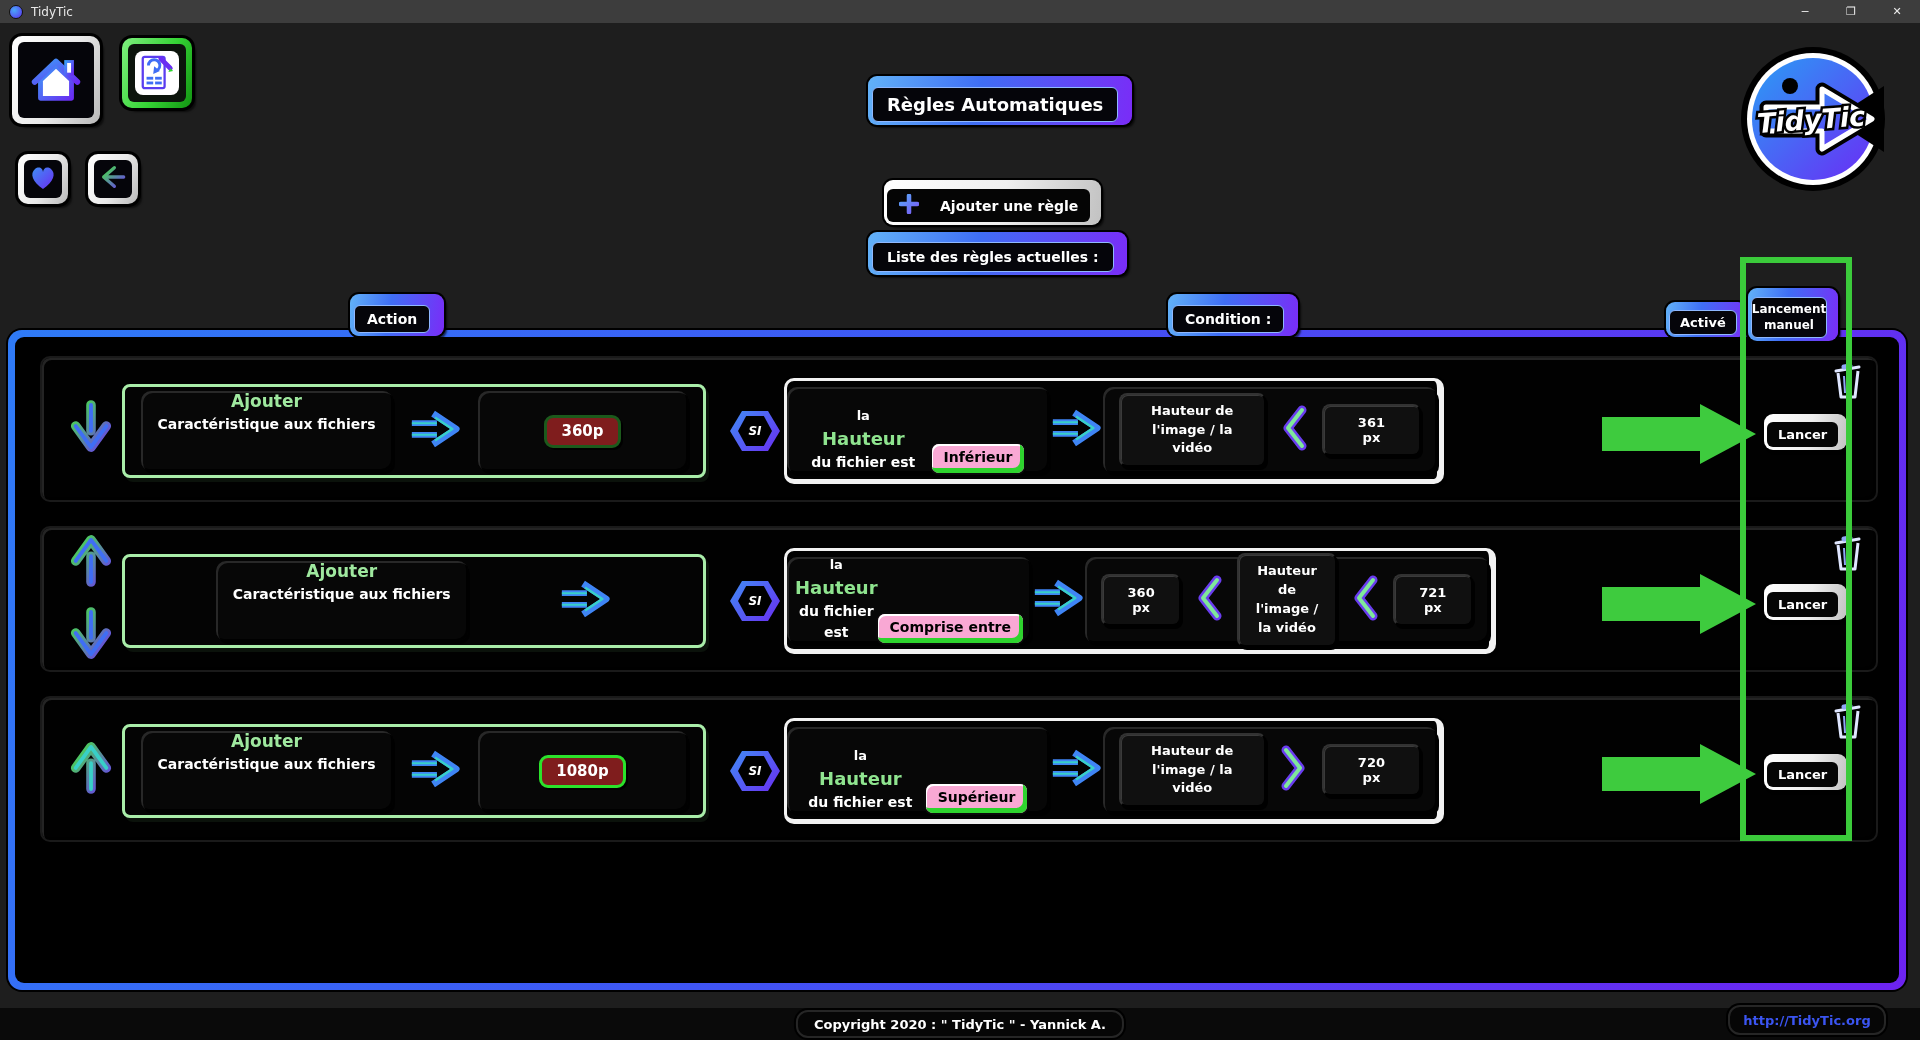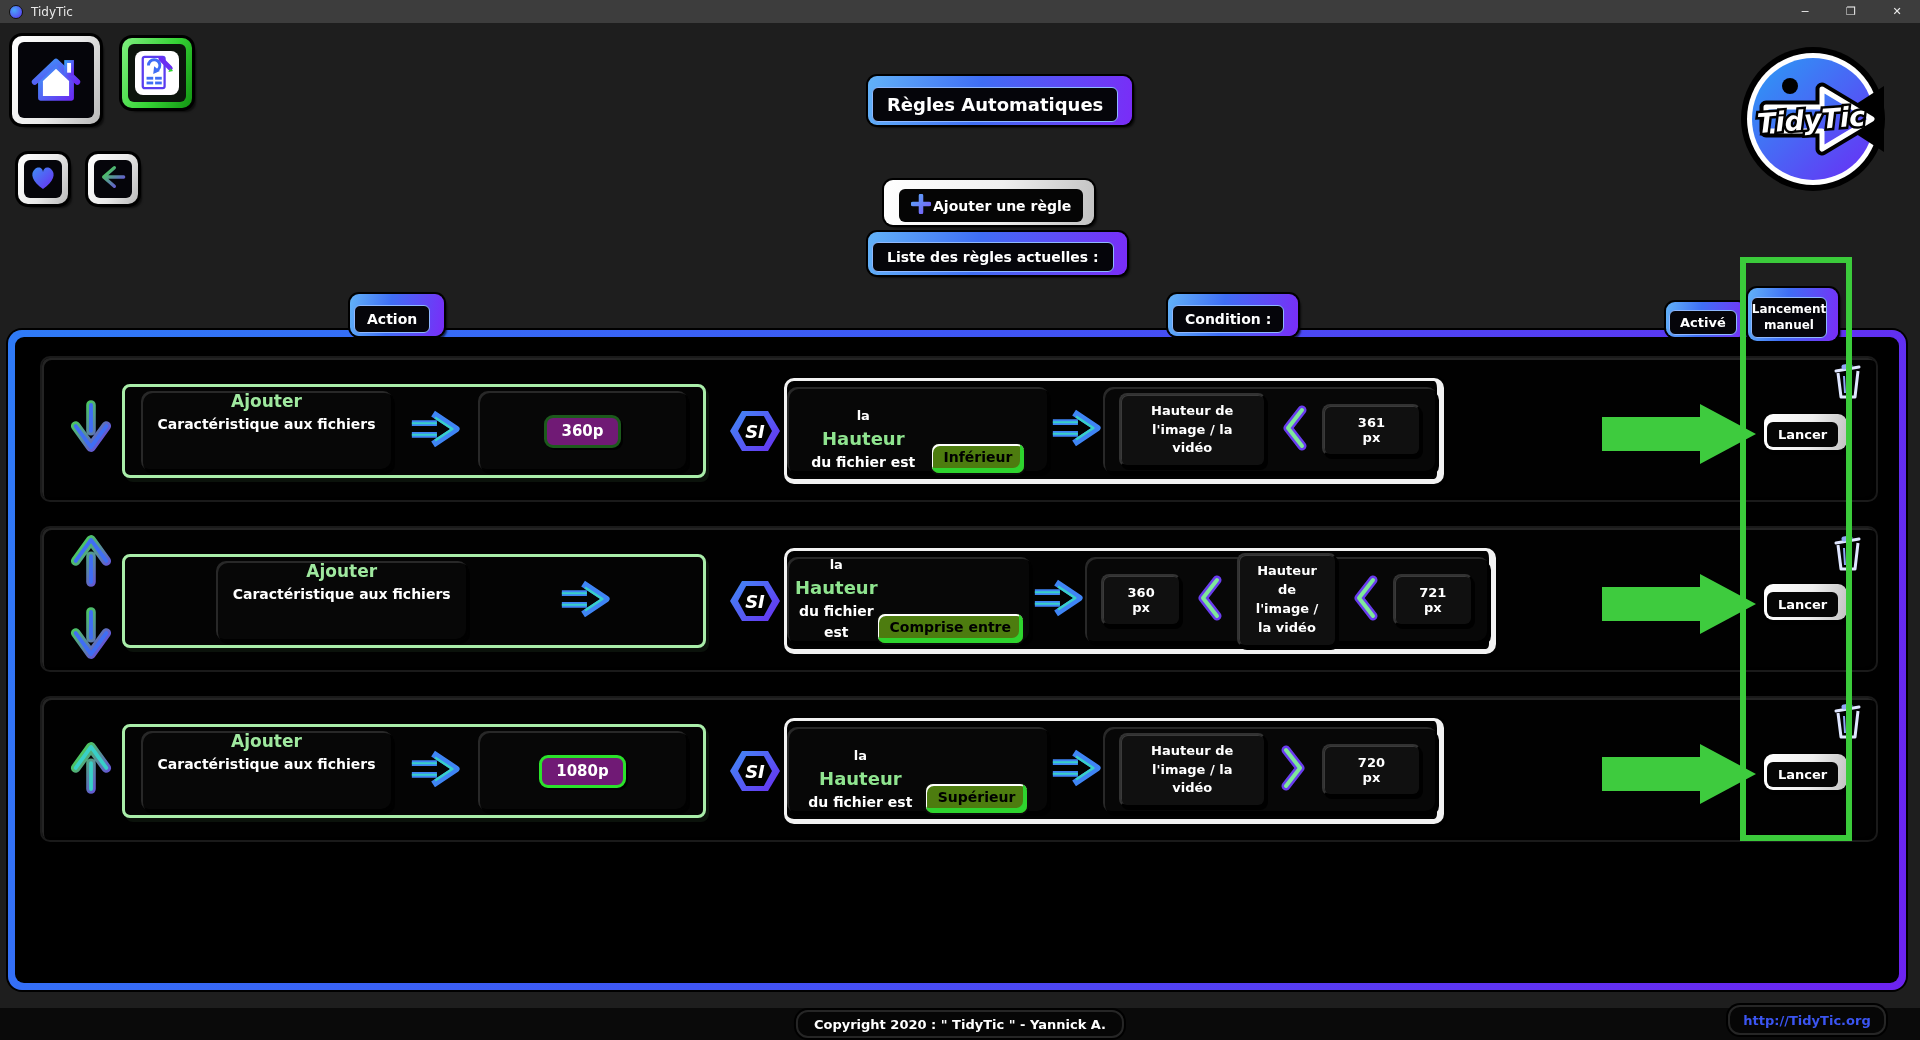--- a/index.html
+++ b/index.html
@@ -63,43 +63,43 @@
 
   .darkbox{ background:#070707; border-radius:10px;
           box-shadow:inset 2px 2px 0 #282828, inset -2px -2px 0 #000, 2px 3px 0 #000; }
   .action-box{ width:252px; height:80px; display:flex; flex-direction:column;
           align-items:center; gap:5px; }
   .action-name{ color:#9fe89f; font-size:17px; font-weight:700; }
   .action-target{ color:#fff; font-size:14px; font-weight:700; }
   .value-outer{ width:210px; height:80px; display:flex; align-items:center; justify-content:center; }
 
   .pill{ color:#fff; font-size:15px; font-weight:700; padding:4px 14px 5px; border-radius:9px;
-         border:3px solid #1c5a1c; background:#701a75; box-shadow:2px 2px 0 #000; }
+         border:3px solid #1c5a1c; background:#7f1d1d; box-shadow:2px 2px 0 #000; }
   .pill.bright{ border-color:#2be22b; }
 
   .si{ position:absolute; left:688px; top:53px; width:50px; height:40px;
        background:linear-gradient(135deg,#3f8df5,#6a2df2);
        clip-path:polygon(24% 0,76% 0,100% 50%,76% 100%,24% 100%,0 50%);
        display:flex; align-items:center; justify-content:center; }
   .si::before{ content:""; position:absolute; inset:5px 8px; background:#000;
        clip-path:polygon(24% 0,76% 0,100% 50%,76% 100%,24% 100%,0 50%); }
-  .si span{ position:relative; color:#fff; font-weight:700; font-style:italic; font-size:18px; }
+  .si span{ position:relative; color:#fff; font-weight:700; font-style:italic; font-size:12px; }
 
   .cond-outer{ position:absolute; top:20px; height:106px; background:#020202;
        border:3px solid #f2f2f2; border-right-width:7px; border-bottom-width:5px; border-radius:10px;
        box-shadow:0 0 0 2px #000, 3px 4px 0 #000;
        display:flex; align-items:center; justify-content:space-evenly; }
   .cond-left{ width:268px; height:86px; display:flex; align-items:flex-end;
        justify-content:space-evenly; padding:0 8px; }
   .cond-text{ text-align:center; line-height:1.5; }
   .cond-l1{ color:#fff; font-size:13px; font-weight:700; }
   .cond-l2{ color:#8fe48f; font-size:18px; font-weight:700; }
   .cond-l3{ color:#fff; font-size:14px; font-weight:700; }
 
-  .op-btn{ background:#4d7c0f; color:#000; font-weight:700; font-size:14px;
+  .op-btn{ background:#f9a8d4; color:#000; font-weight:700; font-size:14px;
        padding:5px 12px 8px; border-radius:7px; white-space:nowrap;
        box-shadow:inset -4px -5px 0 #2ed42e, inset 1px 2px 0 #fff, 0 0 0 2px #0a0a0a, 2px 2px 0 #000; }
 
   .cmp-box{ height:86px; display:flex; align-items:center; justify-content:center;
        gap:14px; padding:0 16px; }
   .btn-dark{ background:#101010; color:#fff; border-radius:8px; border:2px solid #323232;
        border-bottom-color:#000; border-right-color:#000; font-weight:700; text-align:center;
        box-shadow:inset 1px 1px 0 #3a3a3a, 2px 3px 0 #000; }
   .field-btn{ font-size:13px; line-height:1.45; padding:7px 12px; }
   .val-btn{ font-size:13px; padding:9px 24px; }
@@ -216,21 +216,21 @@
         <path d="M26 8 L10 22 L26 36 M10 22 H40" fill="none" stroke="url(#gArrow)" stroke-width="5" stroke-linecap="round" stroke-linejoin="round"></path>
       </svg></span>
     </div>
   </div>
 
   <div class="b3d" style="left:868px; top:76px;">
     <div class="face" style="font-size:18px;">Règles Automatiques</div>
   </div>
 
   <div class="b3dw" style="left:884px; top:180px;">
-    <div class="face" style="gap:2px; font-size:14px;margin-left:12px;">
+    <div class="face" style="gap:21px; font-size:14px;">
       <span>
         <svg width="20" height="20" viewBox="0 0 22 22">
           <path d="M11 2 V20 M2 11 H20" stroke="url(#gPlus)" stroke-width="5" stroke-linecap="round"></path>
         </svg></span>
       <span>Ajouter une règle</span>
     </div>
   </div>
 
   <div class="b3d" style="left:868px; top:232px; padding:10px 13px 3px 4px;">
     <div class="face" style="font-size:14px;">Liste des règles actuelles :</div>

